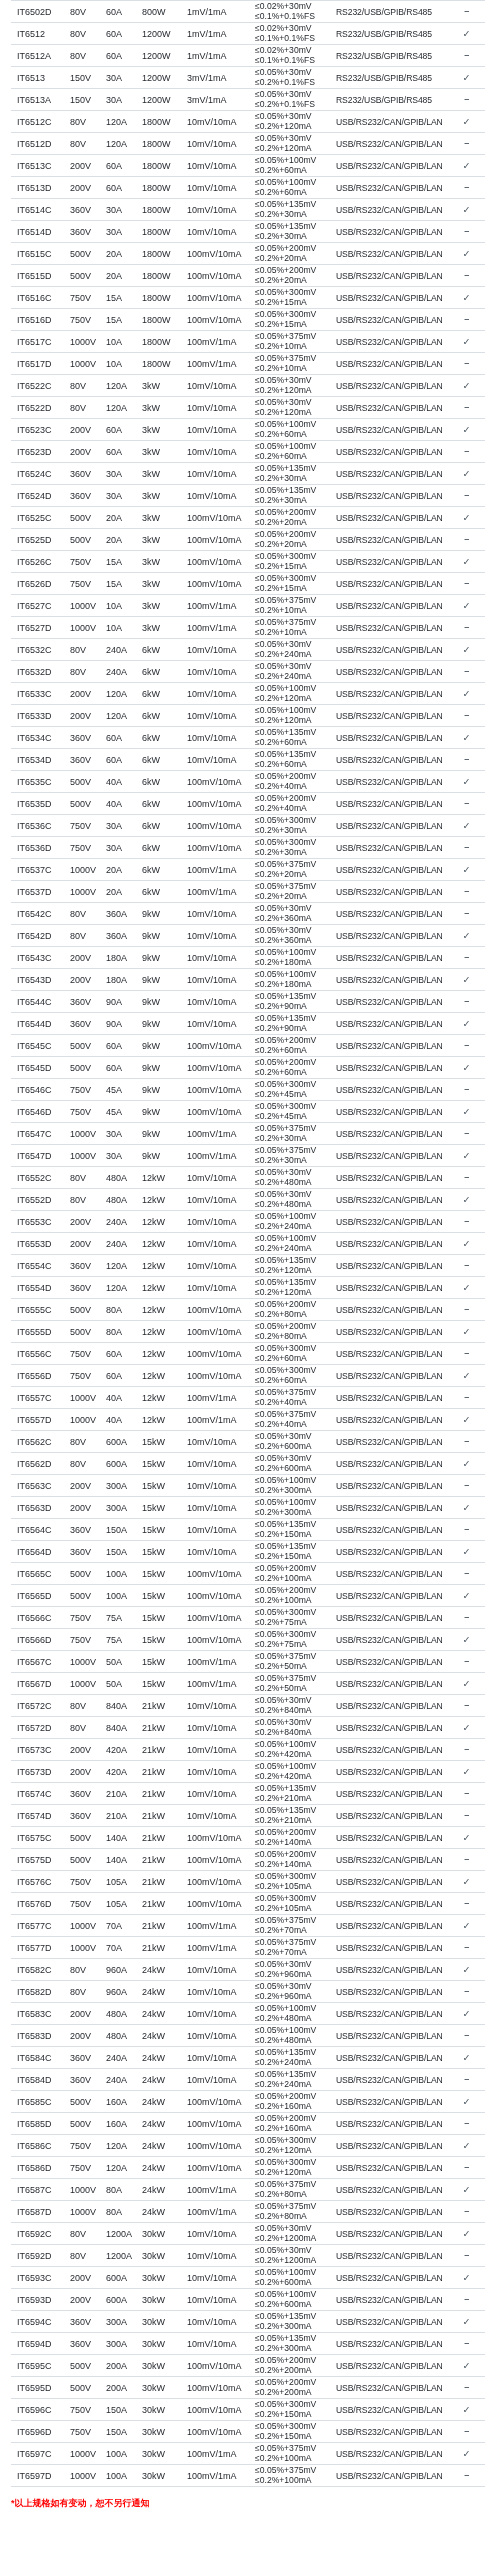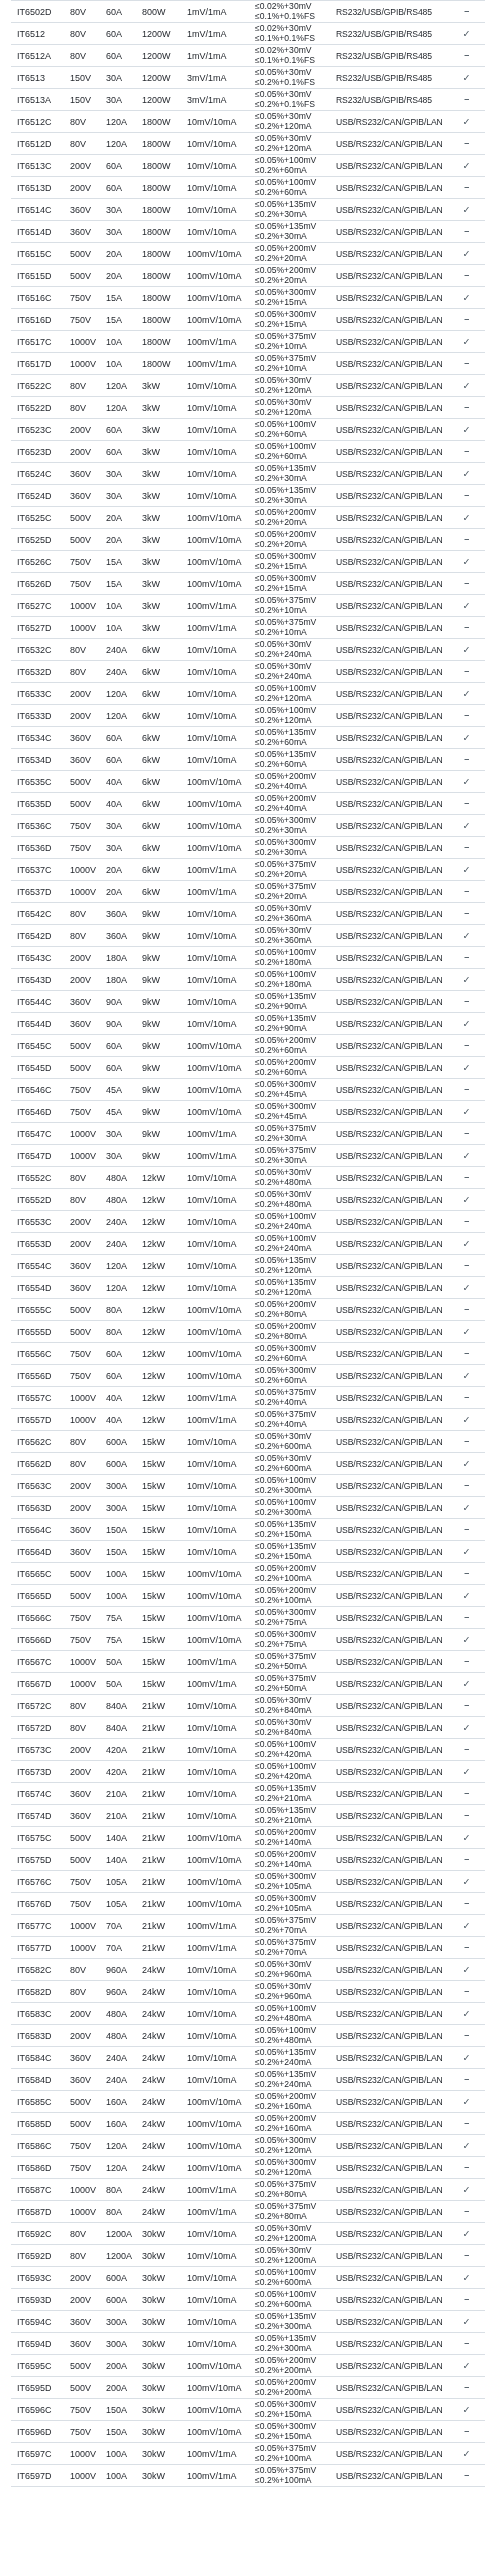--- a/index.html
+++ b/index.html
@@ -1757,14 +1757,15 @@
         <div class="cell c-accuracy">
           <div class="acc-line">≤0.05%+375mV</div>
           <div class="acc-line">≤0.2%+100mA</div>
         </div>
         <div class="cell c-interfaces">USB/RS232/CAN/GPIB/LAN</div>
         <div class="cell c-flag">
           <div class="dash">–</div>
         </div>
       </div>
     </div>
+  <div class="footnote">*以上规格如有变动，恕不另行通知</div>
 </div>
 
 
 </body></html>

